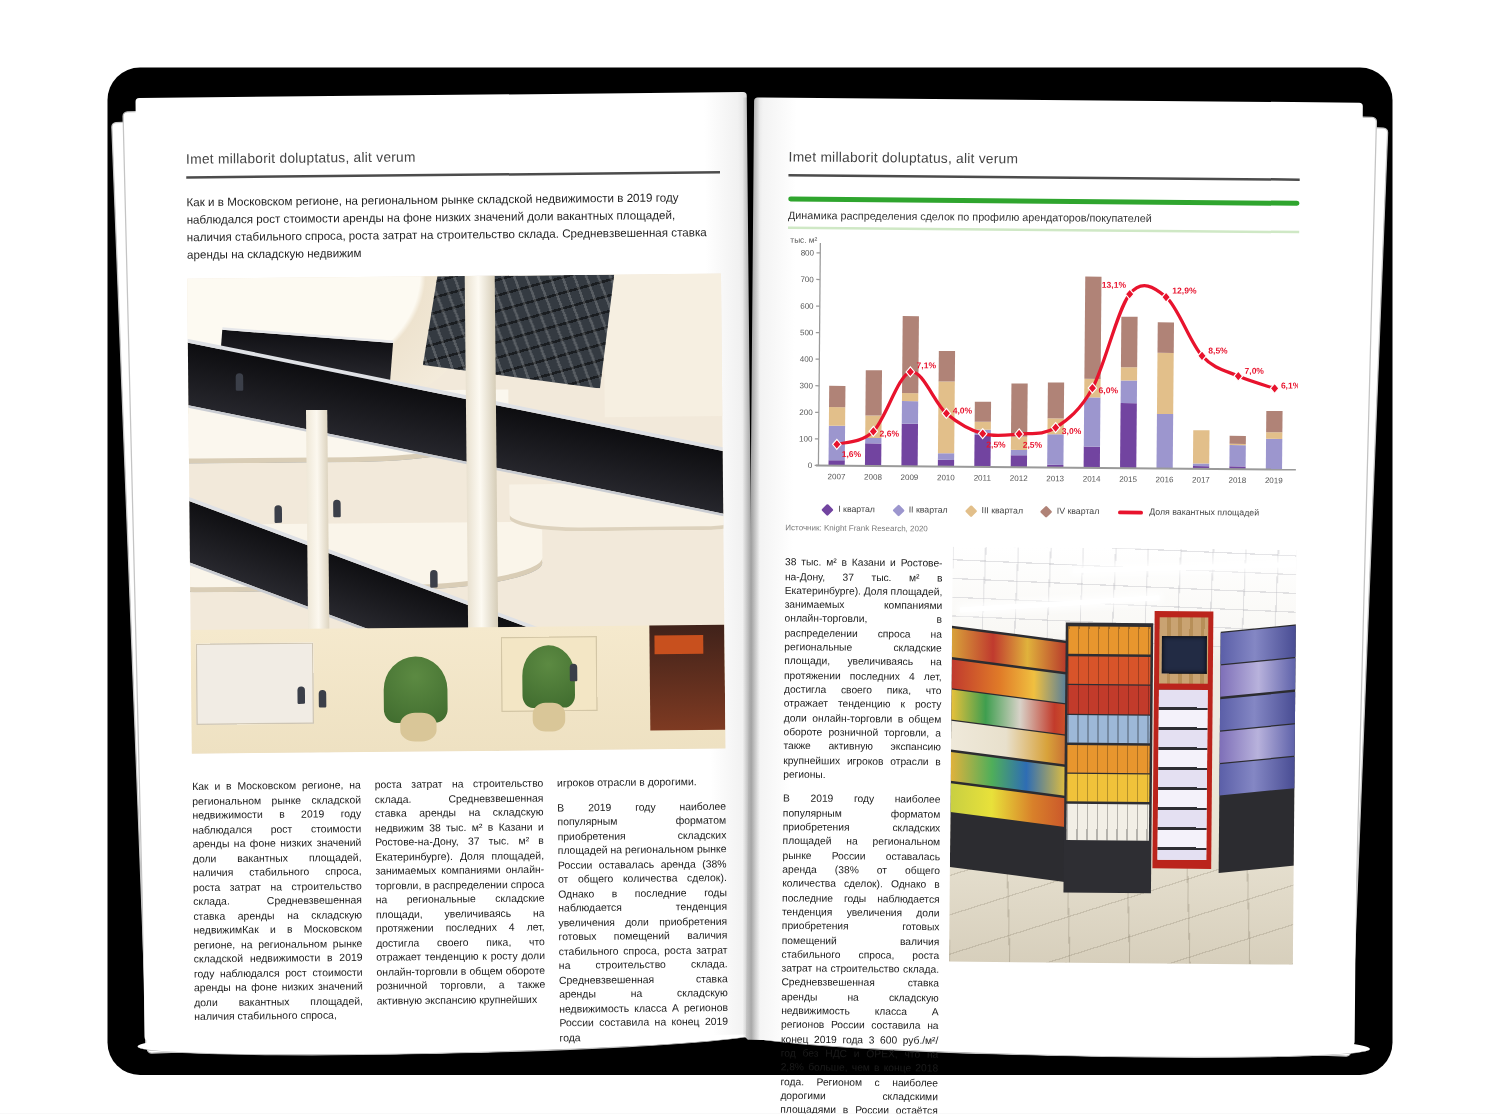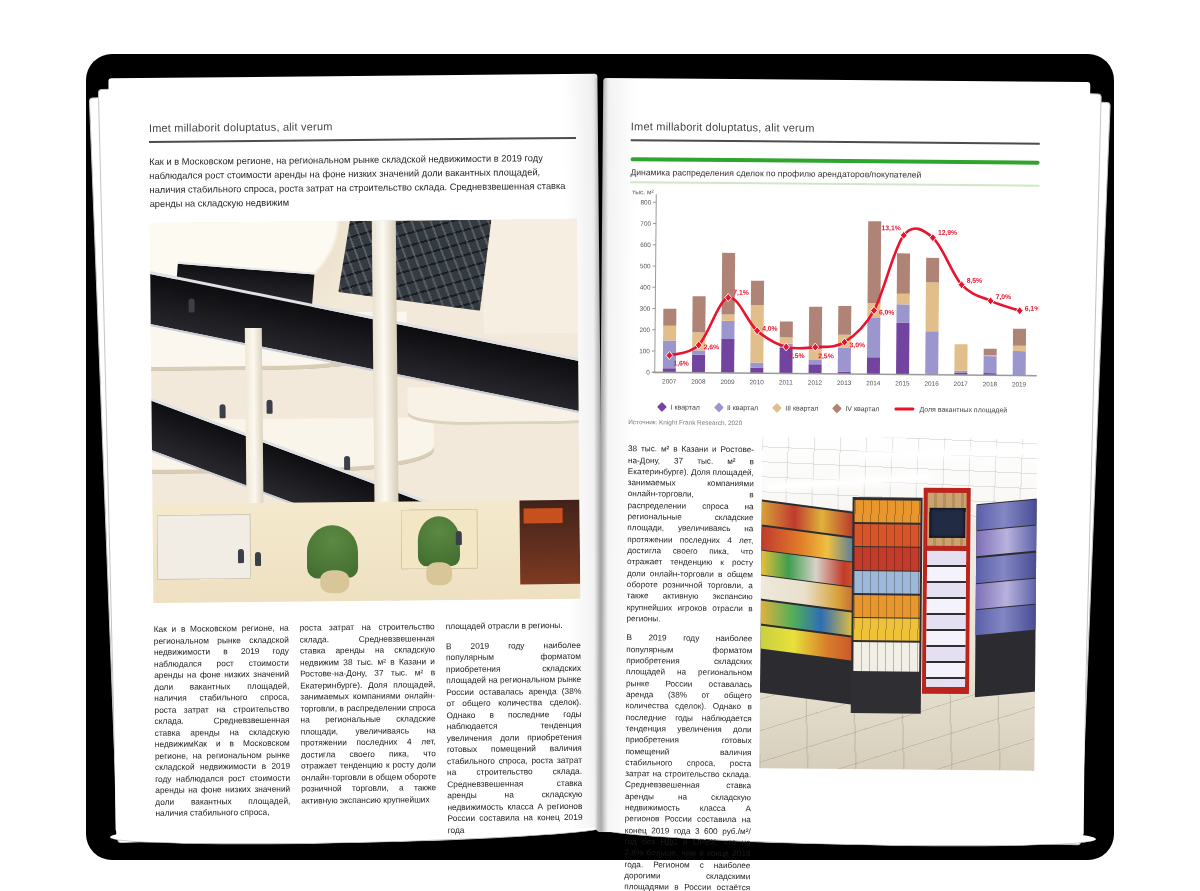--- a/index.html
+++ b/index.html
@@ -164,21 +164,21 @@
     </div>
 
     <div class="lp-cols">
       <div class="lp-col">
         <p class="para">Как и в Московском регионе, на региональном рынке складской недвижимости в 2019 году наблюдался рост стоимости аренды на фоне низких значений доли вакантных площадей, наличия стабильного спроса, роста затрат на строительство склада. Средневзвешенная ставка аренды на складскую недвижимКак и в Московском регионе, на региональном рынке складской недвижимости в 2019 году наблюдался рост стоимости аренды на фоне низких значений доли вакантных площадей, наличия стабильного спроса,</p>
       </div>
       <div class="lp-col">
         <p class="para">роста затрат на строительство склада. Средневзвешенная ставка аренды на складскую недвижим 38 тыс. м² в Казани и Ростове-на-Дону, 37 тыс. м² в Екатеринбурге). Доля площадей, занимаемых компаниями онлайн-торговли, в распределении спроса на региональные складские площади, увеличиваясь на протяжении последних 4 лет, достигла своего пика, что отражает тенденцию к росту доли онлайн-торговли в общем обороте розничной торговли, а также активную экспансию крупнейших</p>
       </div>
       <div class="lp-col">
-        <p class="para">площадей отрасли в регионы.</p>
+        <p class="para">игроков отрасли в дорогими.</p>
         <p class="para">В 2019 году наиболее популярным форматом приобретения складских площадей на региональном рынке России оставалась аренда (38% от общего количества сделок). Однако в последние годы наблюдается тенденция увеличения доли приобретения готовых помещений валичия стабильного спроса, роста затрат на строительство склада. Средневзвешенная ставка аренды на складскую недвижимость класса А регионов России составила на конец 2019 года</p>
       </div>
     </div>
   </div>
 
   <div class="page page-right">
     <div class="runhead">Imet millaborit doluptatus, alit verum</div>
     <div class="head-rule"></div>
 
     <div class="green-rule"></div>

